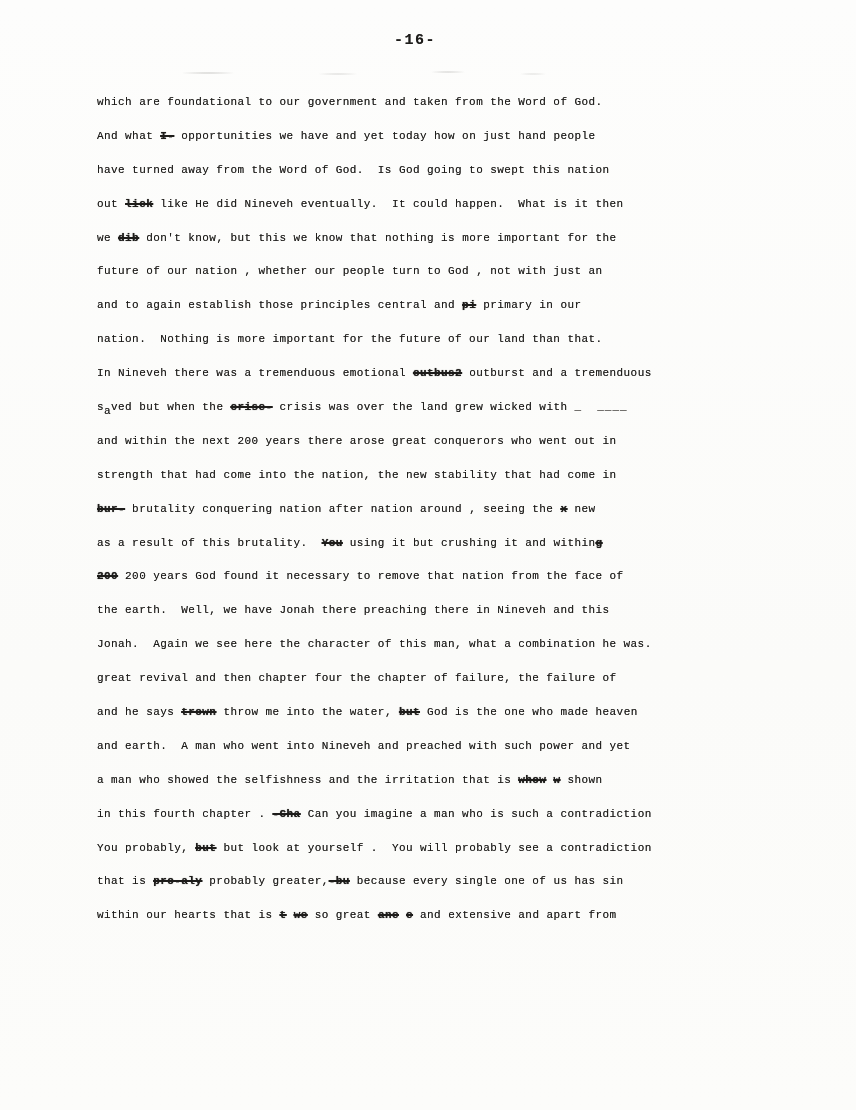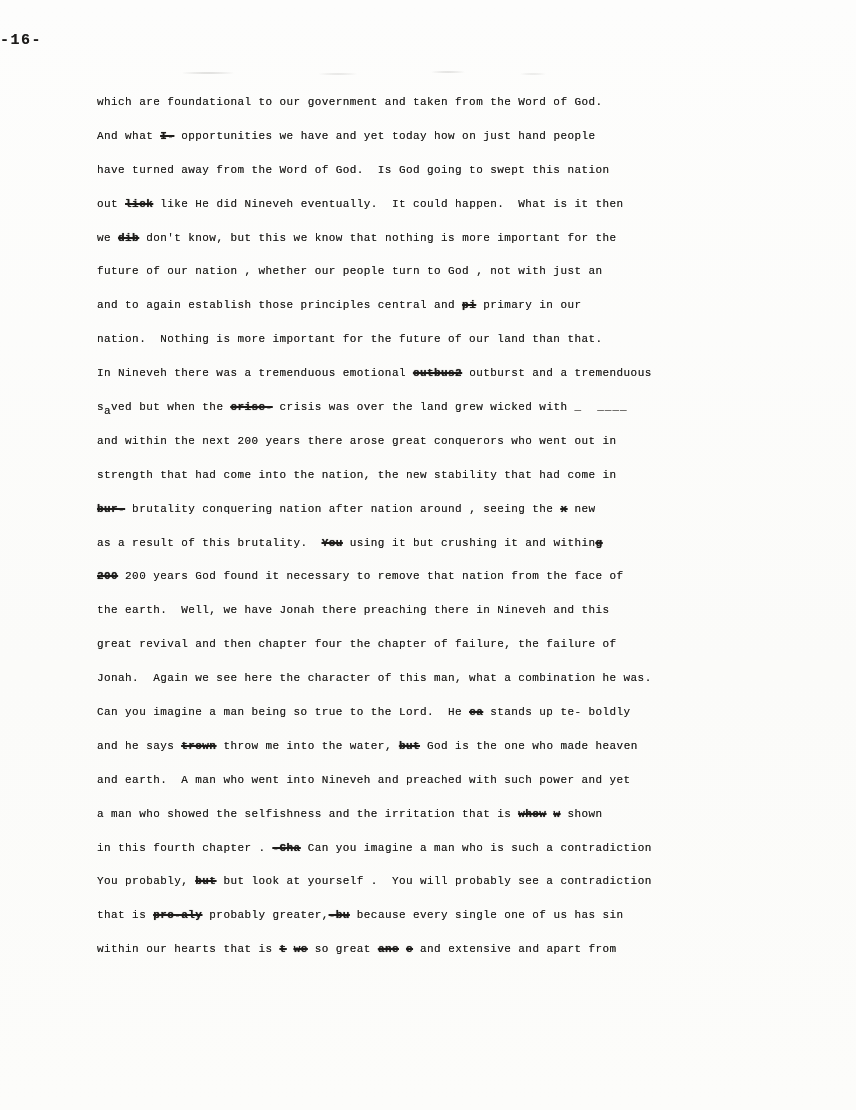--- a/index.html
+++ b/index.html
@@ -14,21 +14,21 @@
     background: linear-gradient(180deg, #fdfdfc 0%, #fbfbf9 60%, #fcfcfa 100%);
     overflow: hidden;
     font-family: "Liberation Mono", "DejaVu Sans Mono", monospace;
     color: #1d1c1a;
   }
   .page-number {
     position: absolute;
     top: 32px;
     left: 0;
     right: 26px;
-    text-align: left;
+    text-align: center;
     font-size: 15px;
     letter-spacing: 1.5px;
     font-weight: bold;
     text-shadow: 0 0 0.5px rgba(20,20,20,0.55);
   }
   .smudge {
     position: absolute;
     top: 68px;
     left: 118px;
     width: 430px;
@@ -85,23 +85,22 @@
       <div class="line"><span>and to again establish those principles central and </span><span class="strike">pi</span><span> primary in our</span></div>
       <div class="line"><span>nation.  Nothing is more important for the future of our land than that.</span></div>
       <div class="line"><span>In Nineveh there was a tremenduous emotional </span><span class="strike">outbus2</span><span> outburst and a tremenduous</span></div>
       <div class="line"><span>s</span><span class="sub">a</span><span>ved but when the </span><span class="strike">crise-</span><span> crisis was over the land grew wicked with </span><span class="blank">_  ____</span></div>
       <div class="line"><span>and within the next 200 years there arose great conquerors who went out in</span></div>
       <div class="line"><span>strength that had come into the nation, the new stability that had come in</span></div>
       <div class="line"><span class="strike">bur-</span><span> brutality conquering nation after nation around , seeing the </span><span class="strike">x</span><span> new</span></div>
       <div class="line"><span>as a result of this brutality.  </span><span class="strike">You</span><span> using it but crushing it and within</span><span class="strike">g</span></div>
       <div class="line"><span class="strike">200</span><span> 200 years God found it necessary to remove that nation from the face of</span></div>
       <div class="line"><span>the earth.  Well, we have Jonah there preaching there in Nineveh and this</span></div>
+      <div class="line"><span>Jonah.  Again we see here the character of this man, what a combination he was.</span></div>
       <div class="line"><span>great revival and then chapter four the chapter of failure, the failure of</span></div>
-      <div class="line"><span>Jonah.  Again we see here the character of this man, what a combination he was.</span></div>
-      <div class="line"><span>Can you imagine a man being so true to the Lord.  He </span><span class="strike">ea</span><span> stands up te- boldly</span></div>
       <div class="line"><span>and he says </span><span class="strike">trown</span><span> throw me into the water, </span><span class="strike">but</span><span> God is the one who made heaven</span></div>
       <div class="line"><span>and earth.  A man who went into Nineveh and preached with such power and yet</span></div>
       <div class="line"><span>a man who showed the selfishness and the irritation that is </span><span class="strike">whow</span><span> </span><span class="strike">w</span><span> shown</span></div>
       <div class="line"><span>in this fourth chapter . </span><span class="strike">-Cha</span><span> Can you imagine a man who is such a contradiction</span></div>
       <div class="line"><span>You probably, </span><span class="strike">but</span><span> but look at yourself .  You will probably see a contradiction</span></div>
       <div class="line"><span>that is </span><span class="strike">pro-aly</span><span> probably greater,</span><span class="strike">-bu</span><span> because every single one of us has sin</span></div>
       <div class="line"><span>within our hearts that is </span><span class="strike">t</span><span> </span><span class="strike">we</span><span> so great </span><span class="strike">ane</span><span> </span><span class="strike">e</span><span> and extensive and apart from</span></div>
     </div>
 </div>
 

